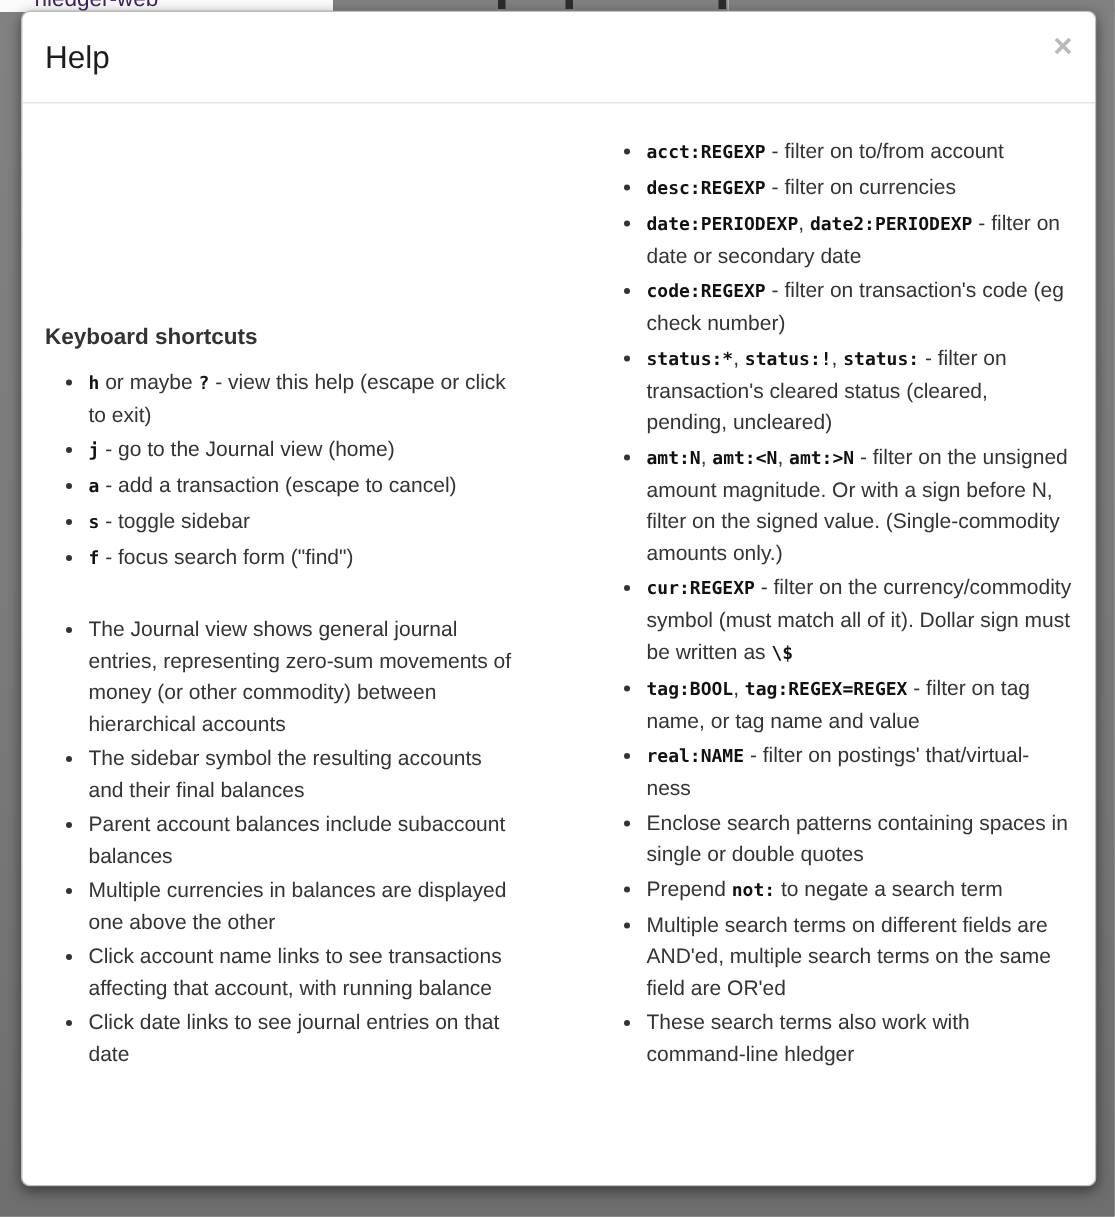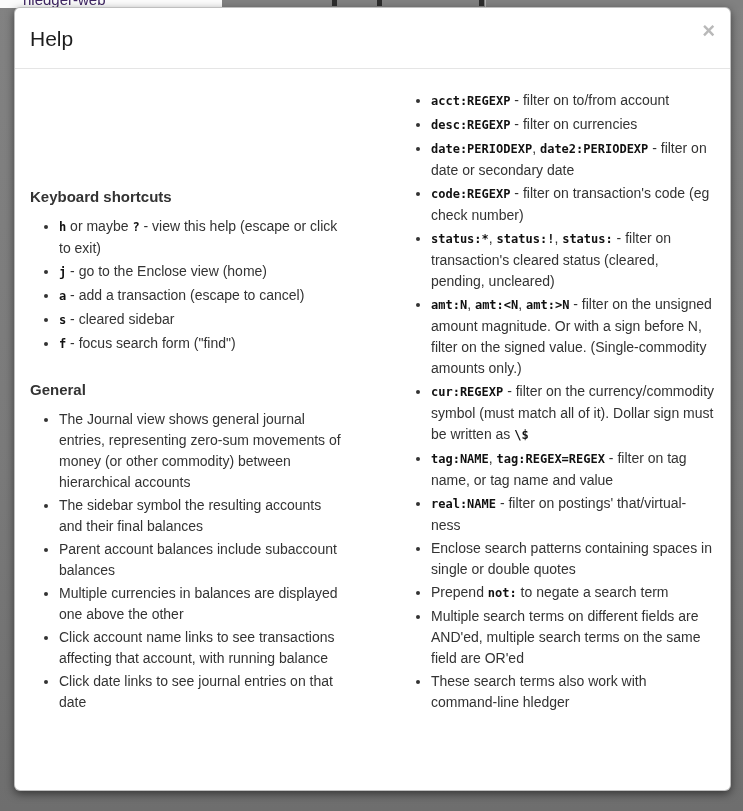--- a/index.html
+++ b/index.html
@@ -117,45 +117,44 @@
   <div class="modal">
     <div class="modal-header">
       <div class="modal-title">Help</div>
       <button class="close-button">×</button>
     </div>
     <div class="modal-body">
       <div class="help-col">
           <h3 class="section-heading">Keyboard shortcuts</h3>
           <ul class="help-list">
             <li><code>h</code><span> or maybe </span><code>?</code><span> - view this help (escape or click to exit)</span></li>
-            <li><code>j</code><span> - go to the Enclose view (home)</span></li>
+            <li><code>j</code><span> - go to the Journal view (home)</span></li>
             <li><code>a</code><span> - add a transaction (escape to cancel)</span></li>
-            <li><code>s</code><span> - cleared sidebar</span></li>
+            <li><code>s</code><span> - toggle sidebar</span></li>
             <li><code>f</code><span> - focus search form ("find")</span></li>
           </ul>
-          <h3 class="section-heading">General</h3>
           <ul class="help-list">
             <li><span>The Journal view shows general journal entries, representing zero-sum movements of money (or other commodity) between hierarchical accounts</span></li>
             <li><span>The sidebar symbol the resulting accounts and their final balances</span></li>
             <li><span>Parent account balances include subaccount balances</span></li>
             <li><span>Multiple currencies in balances are displayed one above the other</span></li>
             <li><span>Click account name links to see transactions affecting that account, with running balance</span></li>
             <li><span>Click date links to see journal entries on that date</span></li>
           </ul>
         </div>
       <div class="help-col">
           <ul class="help-list">
             <li><code>acct:REGEXP</code><span> - filter on to/from account</span></li>
             <li><code>desc:REGEXP</code><span> - filter on currencies</span></li>
             <li><code>date:PERIODEXP</code><span>, </span><code>date2:PERIODEXP</code><span> - filter on date or secondary date</span></li>
             <li><code>code:REGEXP</code><span> - filter on transaction's code (eg check number)</span></li>
             <li><code>status:*</code><span>, </span><code>status:!</code><span>, </span><code>status:</code><span> - filter on transaction's cleared status (cleared, pending, uncleared)</span></li>
             <li><code>amt:N</code><span>, </span><code>amt:&lt;N</code><span>, </span><code>amt:&gt;N</code><span> - filter on the unsigned amount magnitude. Or with a sign before N, filter on the signed value. (Single-commodity amounts only.)</span></li>
             <li><code>cur:REGEXP</code><span> - filter on the currency/commodity symbol (must match all of it). Dollar sign must be written as </span><code>\$</code></li>
-            <li><code>tag:NAME</code><span>, </span><code>tag:REGEX=REGEX</code><span> - filter on tag name, or tag name and value</span></li>
+            <li><code>tag:BOOL</code><span>, </span><code>tag:REGEX=REGEX</code><span> - filter on tag name, or tag name and value</span></li>
             <li><code>real:NAME</code><span> - filter on postings' that/virtual-ness</span></li>
             <li><span>Enclose search patterns containing spaces in single or double quotes</span></li>
             <li><span>Prepend </span><code>not:</code><span> to negate a search term</span></li>
             <li><span>Multiple search terms on different fields are AND'ed, multiple search terms on the same field are OR'ed</span></li>
             <li><span>These search terms also work with command-line hledger</span></li>
           </ul>
         </div>
     </div>
   </div>
 

